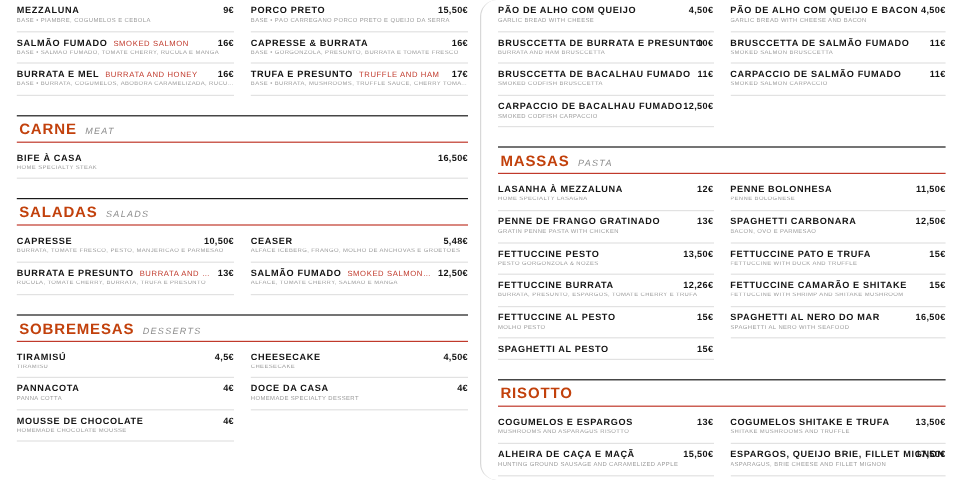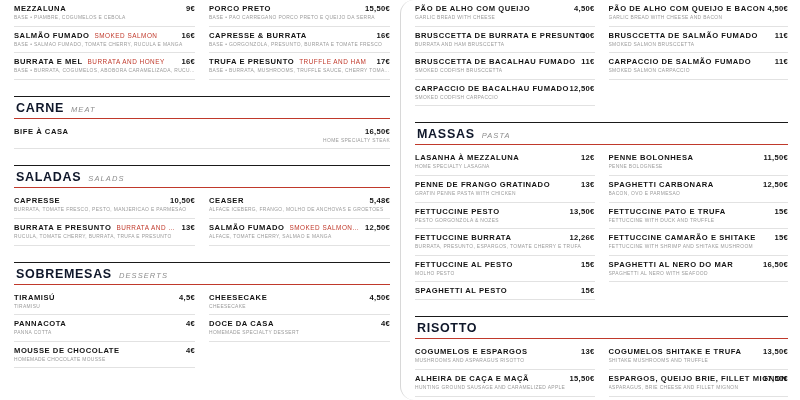--- a/index.html
+++ b/index.html
@@ -41,21 +41,21 @@
   .section-head .titles {
     display: flex;
     align-items: baseline;
     gap: 7px;
     padding: 4px 0 3px 2px;
   }
   .section-head .t-pt {
     font-size: 12.5px;
     font-weight: bold;
     letter-spacing: 0.7px;
-    color: #0f172a;
+    color: #c2410c;
     text-transform: uppercase;
   }
   .section-head .t-en {
     font-size: 7.5px;
     letter-spacing: 1.1px;
     color: #8d8d8d;
     text-transform: uppercase;
     font-style: italic;
   }
   .section-head .rule-bot {
@@ -121,21 +121,21 @@
     text-transform: uppercase;
     line-height: 1.35;
     white-space: nowrap;
     overflow: hidden;
     text-overflow: ellipsis;
   }
 
   .spacer-sm { height: 6px; }
 
   
-  .items.single .colA { flex: 1 1 100%; text-align: right; }
+  .items.single .colA { flex: 1 1 100%; }
 </style>
 </head>
 <body>
 
 <div class="page">
   <div class="col-left" id="left-col">
       <div class="items">
         <div class="colA">
           <div class="item">
             <div class="line1">

